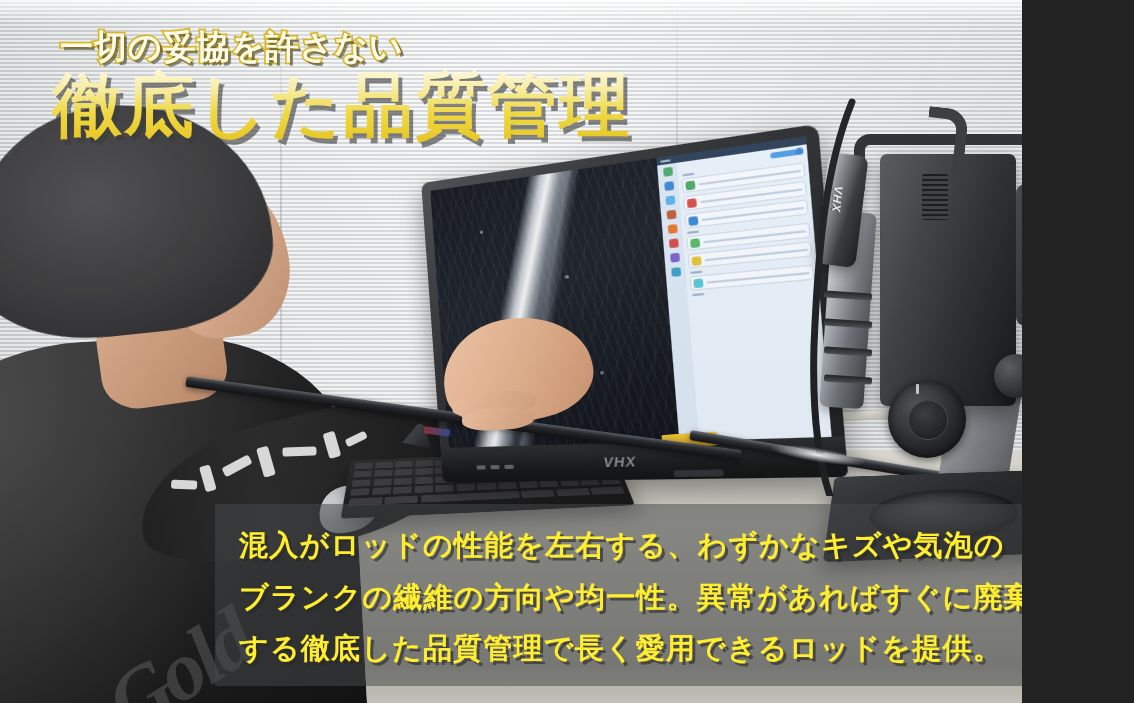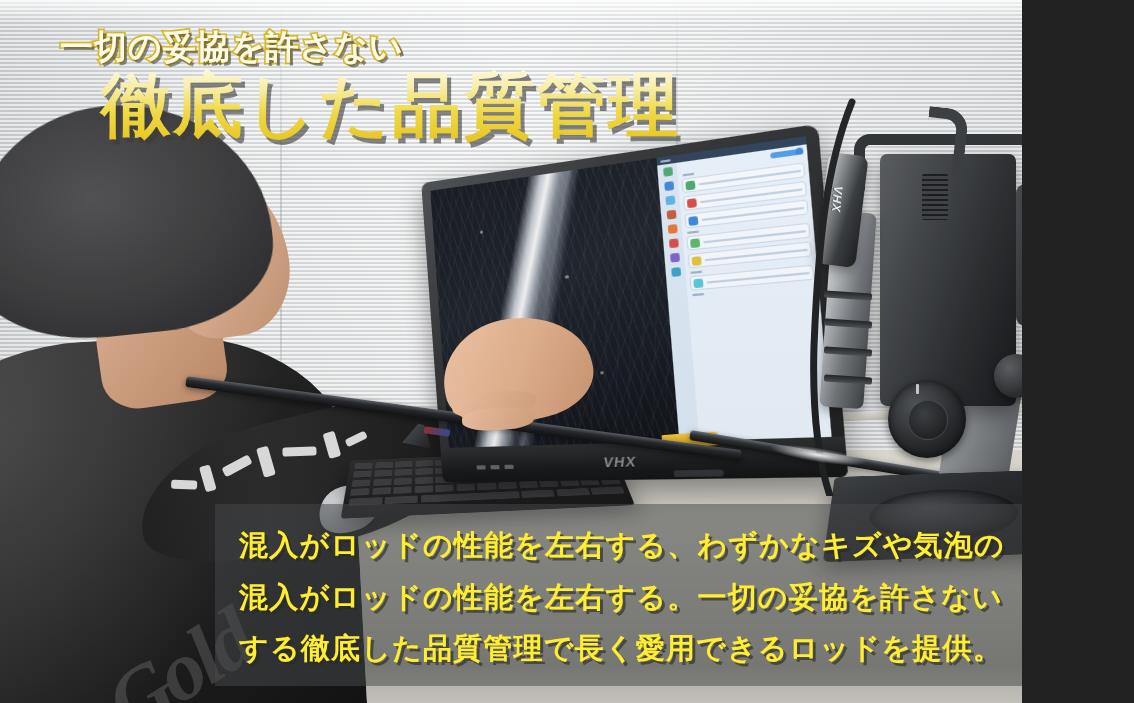--- a/index.html
+++ b/index.html
@@ -400,21 +400,20 @@
     font-family:"Liberation Sans","DejaVu Sans",sans-serif;
     font-size:70px;font-weight:700;
     letter-spacing:2px;
     line-height:1.05;
     white-space:nowrap;
     margin:0;
     background:linear-gradient(to bottom,#fdf8d8 0%,#f7eda4 26%,#f0d945 58%,#e6c521 100%);
     -webkit-background-clip:text;background-clip:text;
     color:transparent;
     filter:drop-shadow(4px 5px 0 rgba(60,60,60,.62));
-    text-align:right;
   }
 
   
   .caption{
     position:absolute;left:215px;top:504px;width:890px;height:182px;
     background:rgba(70,72,74,.52);
     z-index:6;
     padding:16px 24px 0 24px;
   }
   .cap-line{
@@ -649,17 +648,17 @@
   </div>
 
   <div class="top-band"></div>
   <div class="headline">
     <div class="kicker">一切の妥協を許さない</div>
     <div class="title">徹底した品質管理</div>
   </div>
 
   <div class="caption">
     <p class="cap-line">混入がロッドの性能を左右する、わずかなキズや気泡の</p>
-    <p class="cap-line">混入がロッドの性能を左右する。一切の妥協を許さない</p>
+    <p class="cap-line">ブランクの繊維の方向や均一性。異常があればすぐに廃棄</p>
     <p class="cap-line">する徹底した品質管理で長く愛用できるロッドを提供。</p>
   </div>
 
 </div>
 
 </body></html>

